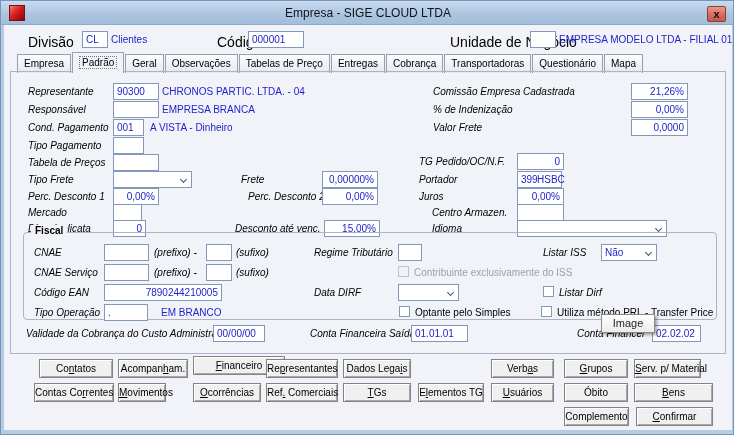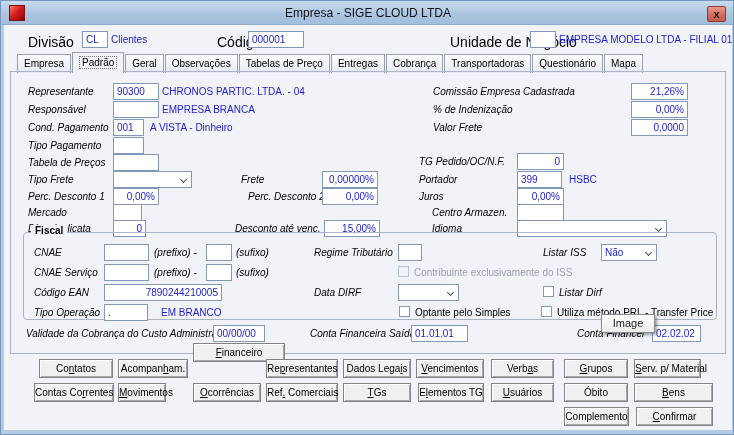--- a/index.html
+++ b/index.html
@@ -129,21 +129,21 @@
   <div class="fld num" style="left:630px;top:100px;width:57px">0,00%</div>
 
   <div class="lbl" style="left:432px;top:121px">Valor Frete</div>
   <div class="fld num" style="left:630px;top:118px;width:57px">0,0000</div>
 
   <div class="lbl" style="left:418px;top:155px">TG Pedido/OC/N.F.</div>
   <div class="fld num" style="left:516px;top:152px;width:47px">0</div>
 
   <div class="lbl" style="left:418px;top:173px">Portador</div>
   <div class="fld" style="left:516px;top:170px;width:45px">399</div>
-  <div class="desc" style="left:568px;top:173px">HSBC</div>
+  <div class="desc" style="left:536px;top:173px">HSBC</div>
 
   <div class="lbl" style="left:418px;top:190px">Juros</div>
   <div class="fld num" style="left:516px;top:187px;width:47px">0,00%</div>
 
   <div class="lbl" style="left:431px;top:206px">Centro Armazen.</div>
   <div class="fld" style="left:516px;top:203px;width:47px"></div>
 
   <div class="lbl" style="left:431px;top:222px">Idioma</div>
   <div class="fld dd" style="left:516px;top:219px;width:150px"><span></span><span class="arr"></span></div>
 
@@ -187,24 +187,23 @@
   <div class="fld" style="left:212px;top:324px;width:52px">00/00/00</div>
   <div class="lbl" style="left:309px;top:327px">Conta Financeira Saída</div>
   <div class="fld" style="left:410px;top:324px;width:57px">01.01.01</div>
   <div class="lbl" style="left:576px;top:327px">Conta Financei</div>
   <div class="fld" style="left:651px;top:324px;width:49px">02.02.02</div>
 
   <div id="tooltip">Image</div>
 
   <div class="btn" style="left:38px;top:358px;width:74px">Co<u>n</u>tatos</div>
   <div class="btn" style="left:117px;top:358px;width:70px">Acompan<u>h</u>am.</div>
-  <div class="btn" style="left:192px;top:342px;width:92px"><u>F</u>inanceiro</div>
+  <div class="btn" style="left:192px;top:355px;width:92px"><u>F</u>inanceiro</div>
   <div class="btn" style="left:265px;top:358px;width:72px">Re<u>p</u>resentantes</div>
   <div class="btn" style="left:342px;top:358px;width:68px">Dados Lega<u>i</u>s</div>
-  <div class="btn" style="left:415px;top:358px;width:68px"><u>V</u>encimentos</div>
   <div class="btn" style="left:490px;top:358px;width:63px">Verb<u>a</u>s</div>
   <div class="btn" style="left:563px;top:358px;width:64px"><u>G</u>rupos</div>
   <div class="btn" style="left:633px;top:358px;width:67px"><u>S</u>erv. p/ Material</div>
 
   <div class="btn" style="left:33px;top:382px;width:80px">Contas Co<u>r</u>rentes</div>
   <div class="btn" style="left:117px;top:382px;width:48px"><u>M</u>ovimentos</div>
   <div class="btn" style="left:192px;top:382px;width:68px"><u>O</u>corrências</div>
   <div class="btn" style="left:265px;top:382px;width:72px">Ref<u>.</u> Comerciais</div>
   <div class="btn" style="left:342px;top:382px;width:68px"><u>T</u>Gs</div>
   <div class="btn" style="left:417px;top:382px;width:66px">E<u>l</u>ementos TG</div>

